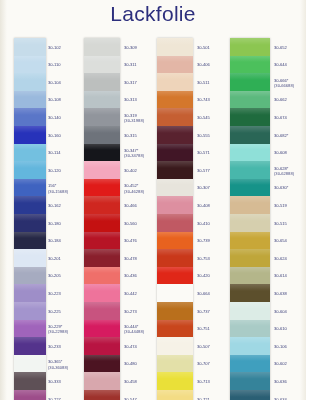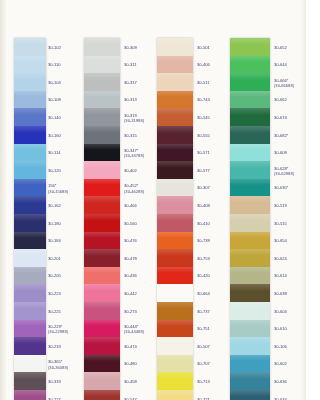--- a/index.html
+++ b/index.html
@@ -66,20 +66,21 @@
     white-space:nowrap;
     font-family:"Liberation Sans", sans-serif;
   }
   .label .alt{display:block;color:#4a4e84;}
 </style>
 </head>
 <body>
 
 <div id="page">
 
+  <div id="title">Lackfolie</div>
 
   <div id="columns">
       <div class="column" style="left: 0px;">
         <div class="col-swatches" style="left: 14px; width: 32px;">
           <div class="swatch" title="30-102" style="height: 17.6px; background: rgb(198, 220, 234);"></div>
           <div class="swatch" title="30-110" style="height: 17.6px; background: rgb(195, 220, 237);"></div>
           <div class="swatch" title="30-104" style="height: 17.6px; background: rgb(179, 212, 232);"></div>
           <div class="swatch" title="30-108" style="height: 17.6px; background: rgb(154, 185, 221);"></div>
           <div class="swatch" title="30-140" style="height: 17.6px; background: rgb(90, 118, 200);"></div>
           <div class="swatch" title="30-160" style="height: 17.6px; background: rgb(39, 50, 186);"></div>

